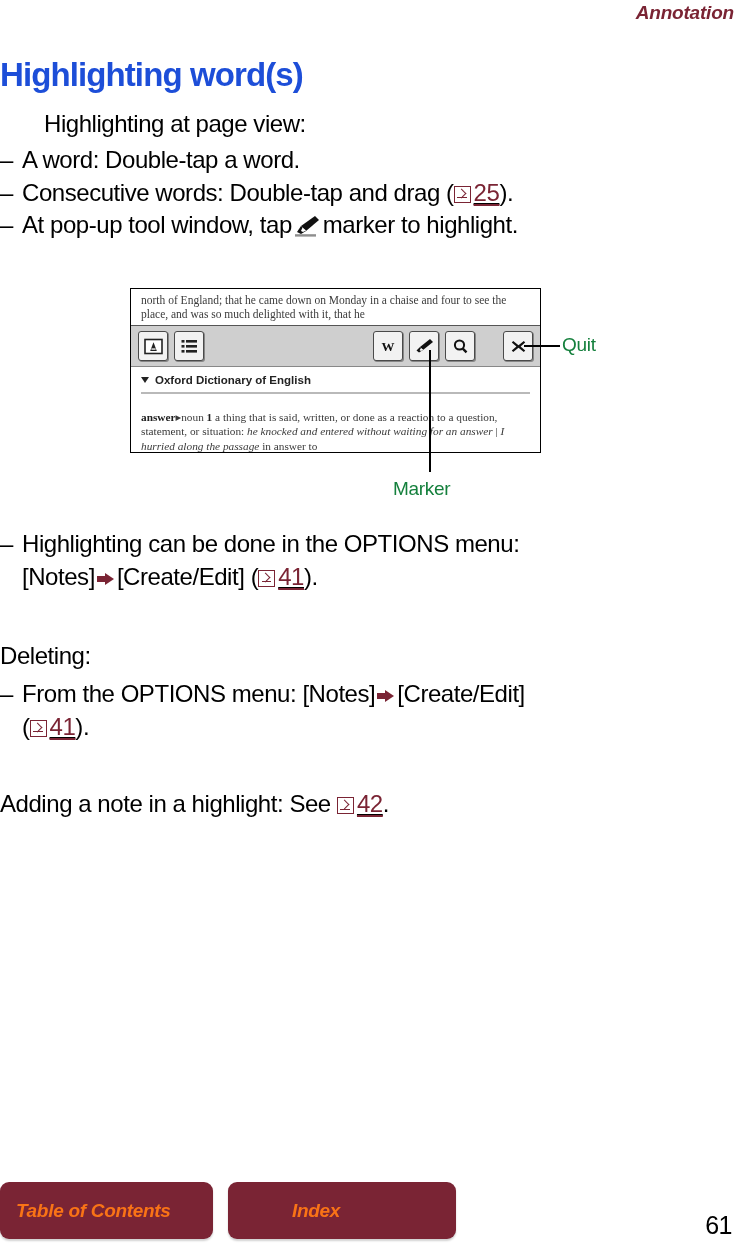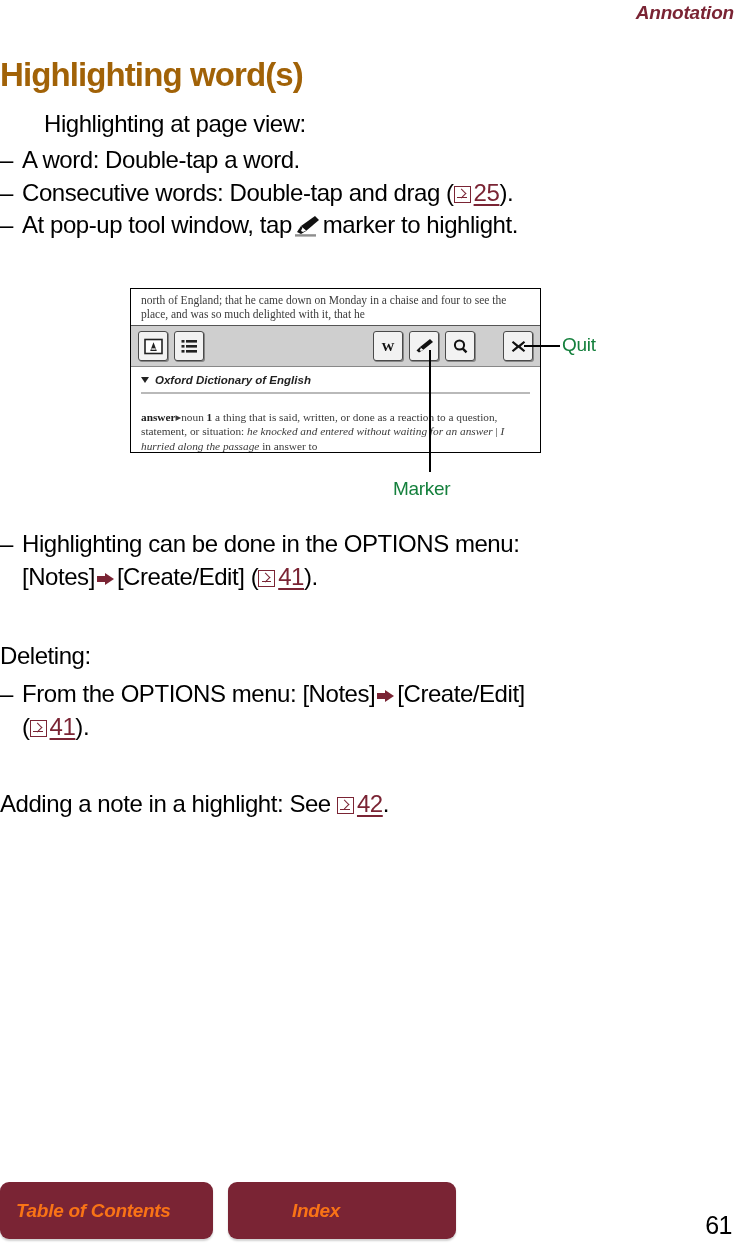--- a/index.html
+++ b/index.html
@@ -28,21 +28,21 @@
 
   
   .page-title {
     position: absolute;
     top: 36px;
     left: 0px;
     font-size: 33px;
     font-weight: bold;
     letter-spacing: -0.9px;
     line-height: 1.0;
-    color: #a16207;
+    color: #1d4ed8;
   }
 
   
   .body-text {
     font-size: 24px;
     line-height: 1.36;
     letter-spacing: -0.45px;
     color: #000;
   }
 
@@ -62,20 +62,21 @@
   .list-c { top: 678px; width: 726px; }
 
   .section-label { position:absolute; left:0; }
   .deleting-label { top: 640px; }
   .note-line { position:absolute; top: 788px; left: 0; }
 
   
   .pageref {
     display:inline-block;
     white-space: nowrap;
+    text-decoration: underline;
   }
   .pref-box {
     display:inline-block;
     width: 17px;
     height: 17px;
     border: 1.6px solid #7a2434;
     position: relative;
     vertical-align: -2px;
     margin-right: 3px;
   }
@@ -187,21 +188,20 @@
     padding: 7px 10px 6px 10px;
   }
   .dict-title {
     font-family: "Liberation Sans", sans-serif;
     font-size: 11.5px;
     font-weight: bold;
     color:#222;
     display:flex;
     align-items:center;
     gap:6px;
-    font-style:italic;
   }
   .tri-down {
     width:0;height:0;
     border-left:4.5px solid transparent;
     border-right:4.5px solid transparent;
     border-top:6px solid #222;
     display:inline-block;
   }
   .dict-rule {
     height:1.5px;

